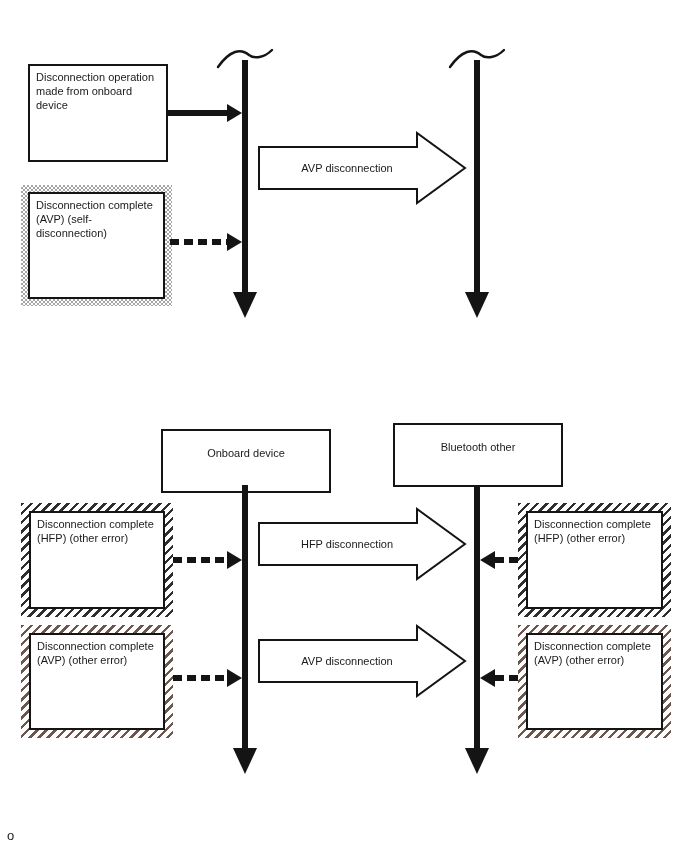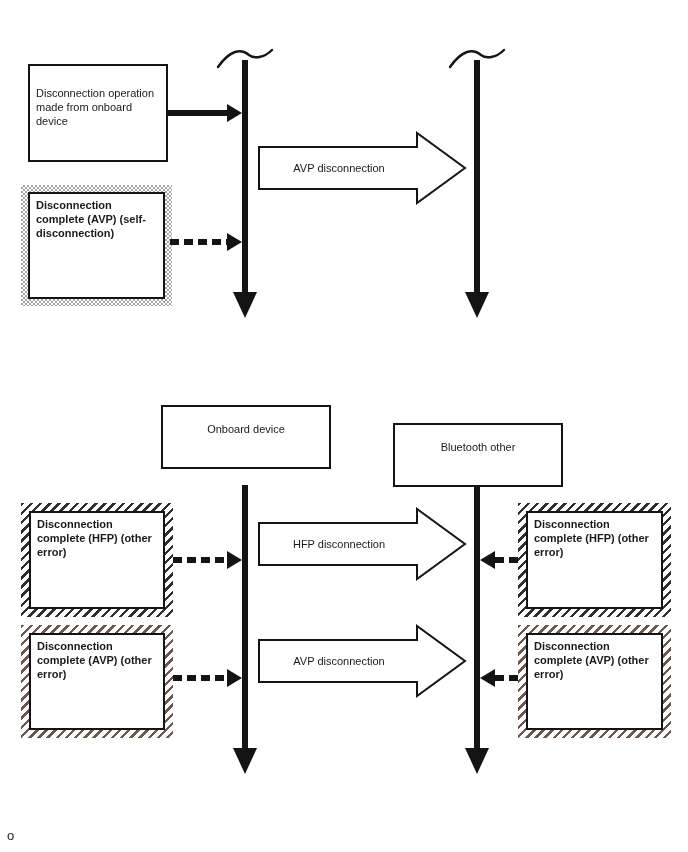--- a/index.html
+++ b/index.html
@@ -3,38 +3,38 @@
 <meta charset="utf-8">
 <style>
   html,body{margin:0;padding:0;background:#fff;}
   #canvas{
     position:relative;width:688px;height:852px;background:#ffffff;overflow:hidden;
     font-family:"Liberation Sans","DejaVu Sans",sans-serif;color:var(--text,#1a1a1a);
   }
   
   .plain-box{
     position:absolute;box-sizing:border-box;border:2px solid var(--line,#141414);
-    background:#fff;font-size:11px;line-height:14px;padding:20px 6px;
+    background:#fff;font-size:11px;line-height:14px;padding:4px 6px;
   }
   .pattern-wrap{position:absolute;box-sizing:border-box;}
   .stipple{
     padding:7px;
     background:repeating-conic-gradient(var(--stipple,#a6a6a6) 0% 25%, #ffffff 0% 50%);
     background-size:4px 4px;
   }
   .hatch{padding:8px;}
   .hatch-dark{
     background:repeating-linear-gradient(135deg, var(--hatch-dark,#2e2e2e) 0 2.5px, #ffffff 2.5px 6.5px);
   }
   .hatch-brown{
     background:repeating-linear-gradient(135deg, var(--hatch-brown,#6d564e) 0 2.5px, #ffffff 2.5px 6.5px);
   }
   .pattern-wrap .inner{
     box-sizing:border-box;width:100%;height:100%;border:2px solid var(--line,#141414);
-    background:#fff;font-size:11px;line-height:14px;padding:4px 6px;font-weight:bold;
+    background:#fff;font-size:11px;line-height:14px;padding:4px 6px;
   }
   .header-box{
     position:absolute;box-sizing:border-box;border:2px solid var(--line,#141414);
     background:#fff;font-size:11px;line-height:14px;text-align:center;padding-top:15px;
   }
   
   .ll{position:absolute;width:6px;background:var(--line,#141414);}
   .ll-head{
     position:absolute;width:0;height:0;
     border-left:12px solid transparent;border-right:12px solid transparent;
@@ -53,21 +53,21 @@
   }
   .head-l{
     position:absolute;width:0;height:0;
     border-top:9px solid transparent;border-bottom:9px solid transparent;
     border-right:15px solid var(--line,#141414);
   }
   
   .big-arrow{position:absolute;width:210px;height:74px;}
   .big-arrow svg{position:absolute;left:0;top:0;}
   .big-arrow .label{
-    position:absolute;left:4px;top:16px;width:154px;height:42px;
+    position:absolute;left:12px;top:16px;width:154px;height:42px;
     display:flex;align-items:center;justify-content:center;
     font-size:11px;text-align:center;
   }
   .footnote{position:absolute;font-size:13px;line-height:13px;}
 </style>
 </head>
 <body>
 
 <div id="canvas">
 
@@ -104,21 +104,21 @@
     <div class="big-arrow" style="left:258px;top:131px;">
       <svg width="210" height="74" viewBox="0 0 210 74">
         <polygon points="1,16 159,16 159,2 207,37 159,72 159,58 1,58" fill="#ffffff" stroke="#141414" stroke-width="2"></polygon>
       </svg>
       <div class="label">AVP disconnection</div>
     </div>
   </div>
 
   <div>
 
-    <div class="header-box" style="left:161px;top:405px;width:170px;height:64px;">
+    <div class="header-box" style="left:161px;top:429px;width:170px;height:64px;">
       <span>Onboard device</span>
     </div>
     <div class="header-box" style="left:393px;top:423px;width:170px;height:64px;">
       <span>Bluetooth other</span>
     </div>
 
     <div class="ll" style="left:242px;top:485px;height:264px;"></div>
     <div class="ll-head" style="left:233px;top:748px;"></div>
     <div class="ll" style="left:474px;top:485px;height:264px;"></div>
     <div class="ll-head" style="left:465px;top:748px;"></div>

